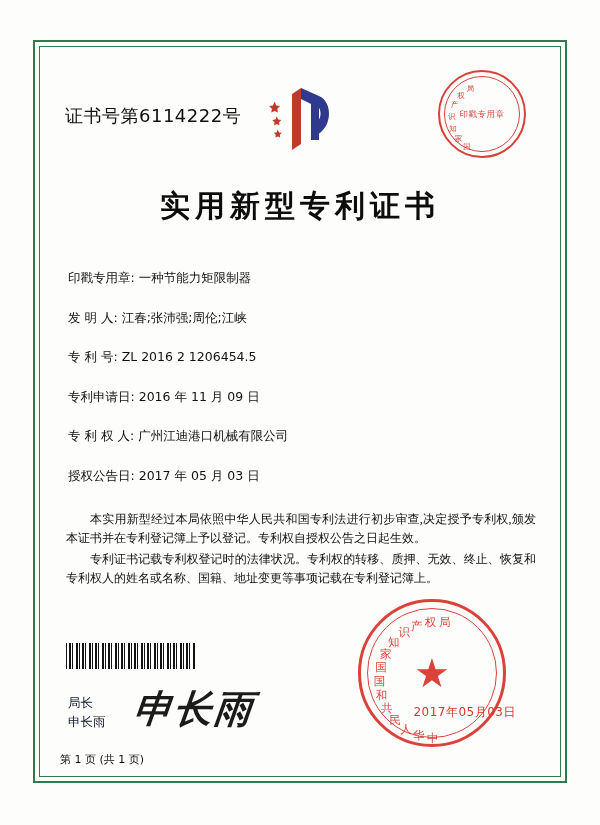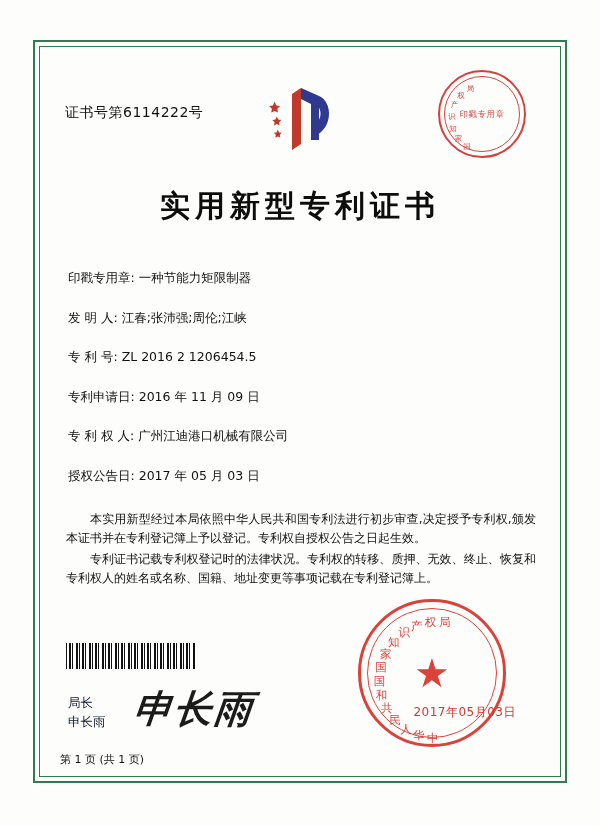--- a/index.html
+++ b/index.html
@@ -50,21 +50,21 @@
 
   
   .top-row {
     position: relative;
     height: 104px;
   }
   .cert-number {
     position: absolute;
     left: 5px;
     top: 42px;
-    font-size: 14px;
+    font-size: 18px;
     font-family: "DejaVu Sans", "Liberation Sans", sans-serif;
     letter-spacing: 0.5px;
     color: #111;
   }
 
   
   .logo {
     position: absolute;
     left: 50%;
     transform: translateX(-50%);
@@ -152,20 +152,21 @@
     padding-left: 6px;
     padding-right: 4px;
   }
   .paragraphs p {
     margin: 0 0 2px 0;
     font-size: 12px;
     line-height: 19px;
     text-indent: 24px;
     text-align: justify;
     color: #111;
+    font-family: Liberation Serif, serif;
   }
 
   
   .barcode {
     position: absolute;
     left: 6px;
     bottom: 96px;
     width: 130px;
     height: 26px;
     background:

